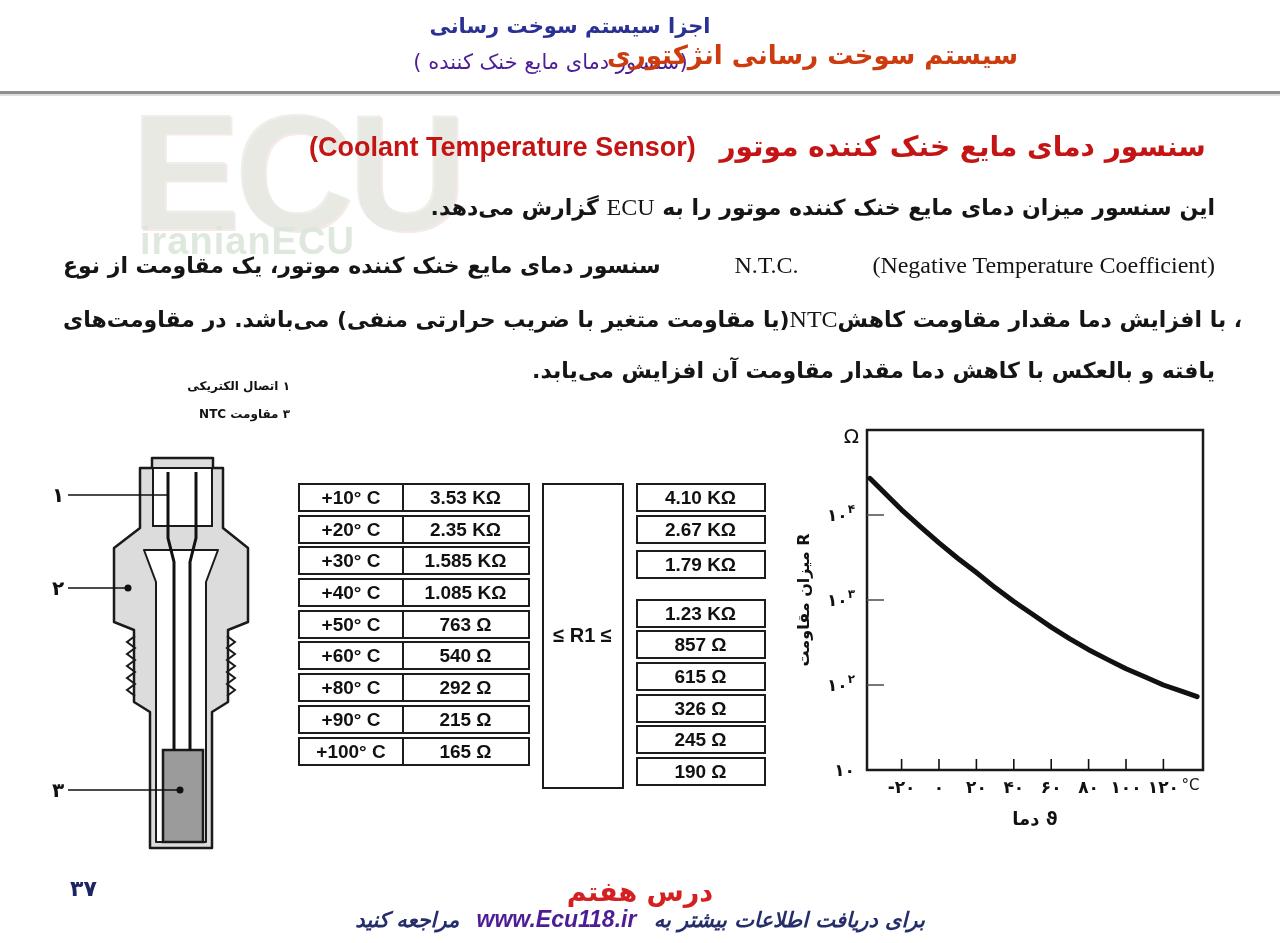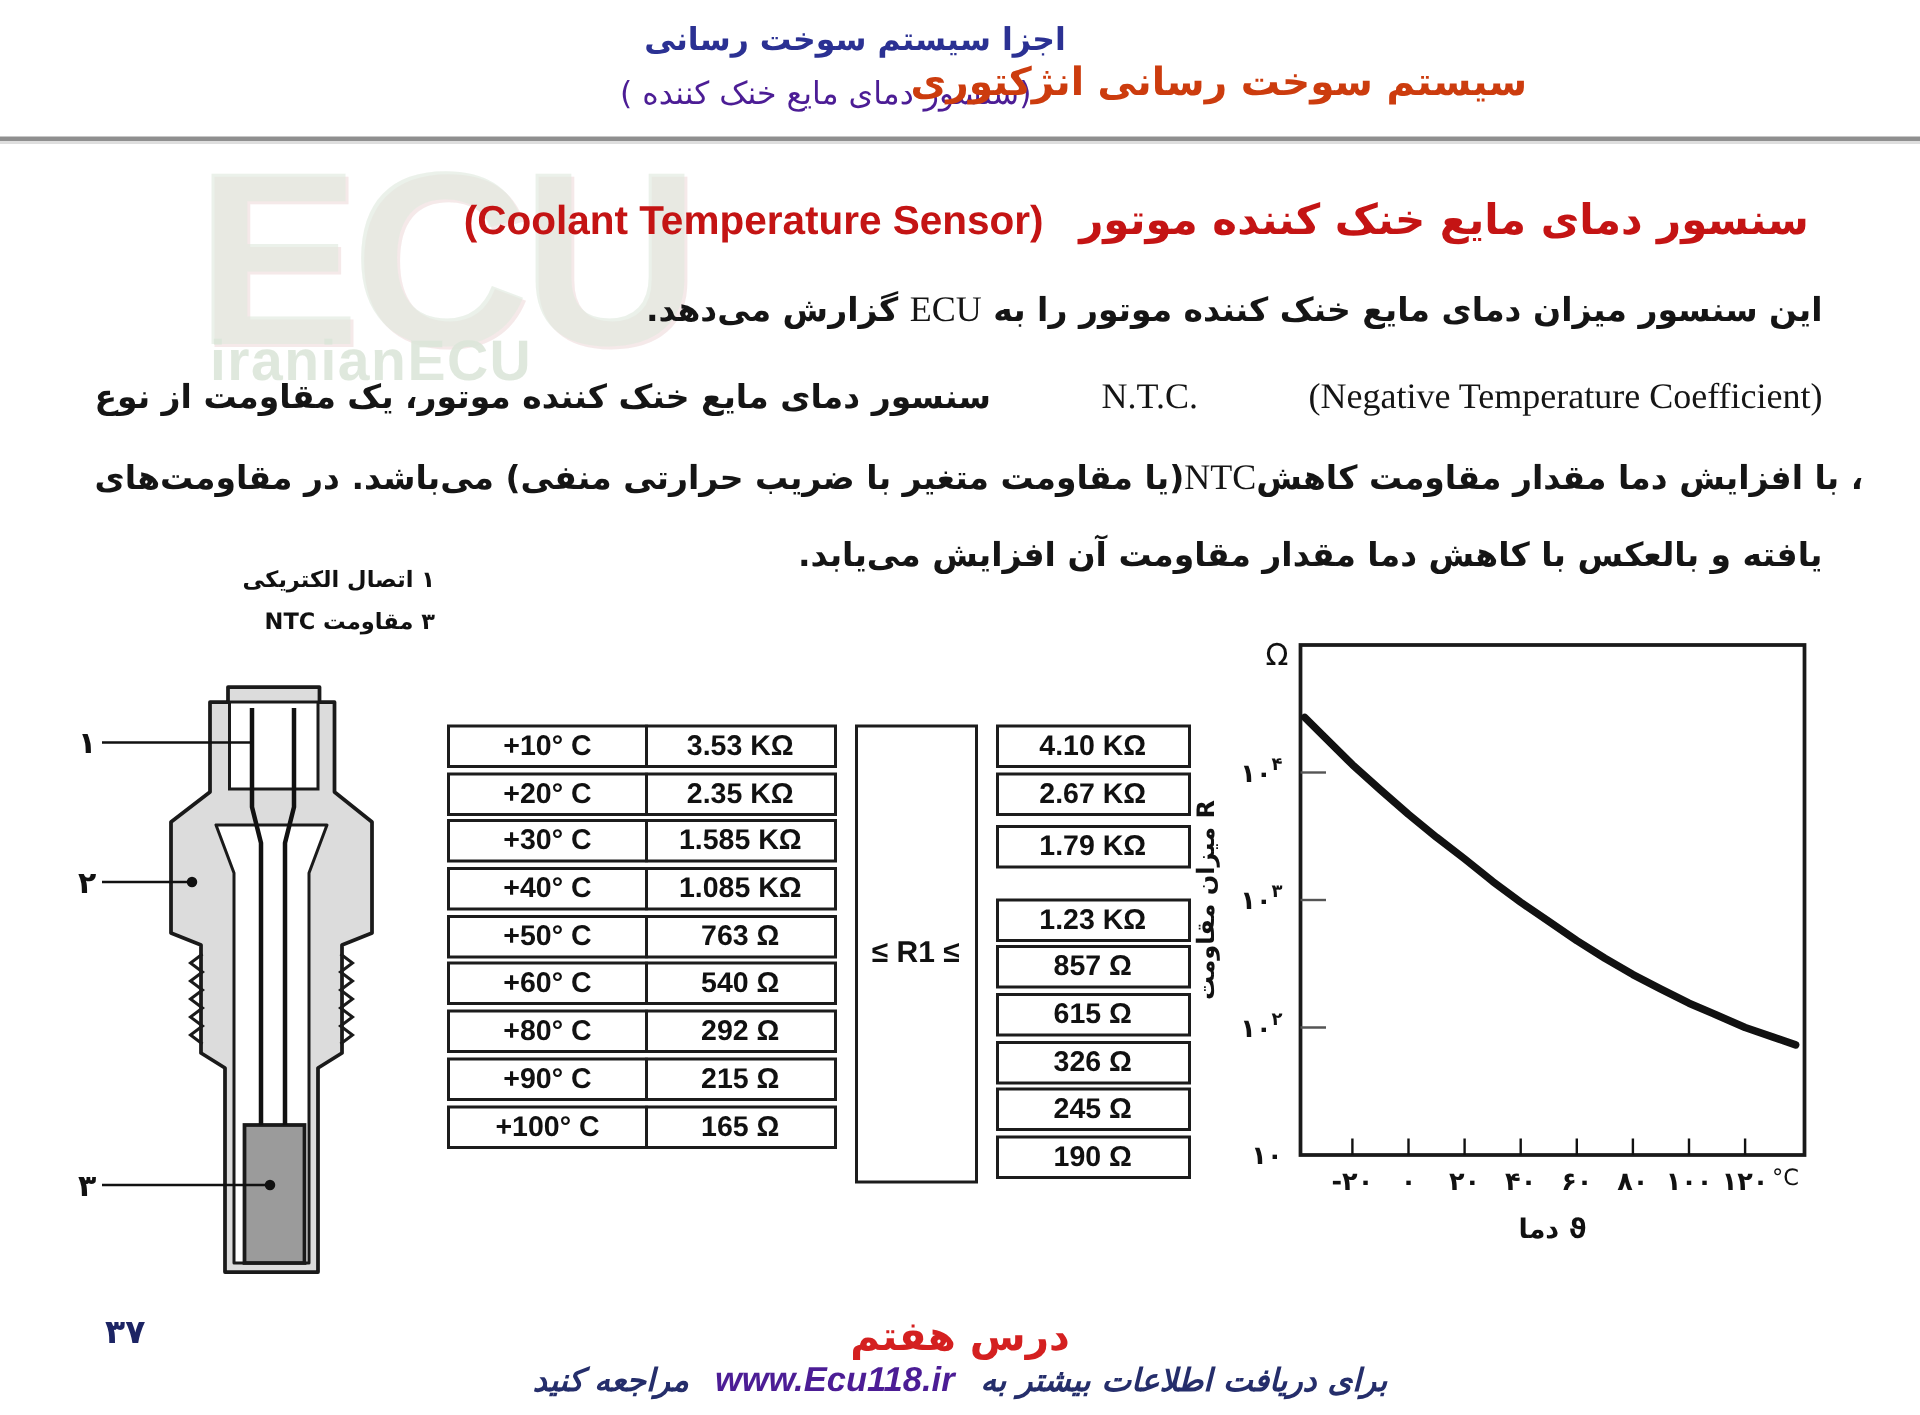--- a/index.html
+++ b/index.html
@@ -31,29 +31,29 @@
   .p1{position:absolute;left:300px;top:194px;width:915px;text-align:right;}
   .p2{position:absolute;left:63px;top:252px;width:1152px;display:flex;flex-direction:row-reverse;
       justify-content:space-between;align-items:baseline;}
   .p3{position:absolute;left:63px;top:306px;width:1152px;display:flex;flex-direction:row-reverse;
       justify-content:space-between;align-items:baseline;}
   .p4{position:absolute;left:300px;top:358px;width:915px;text-align:right;}
   .latin-serif{font-family:"Liberation Serif",serif;font-weight:normal;font-size:24px;direction:ltr;}
 
   
   .legend{position:absolute;left:95px;top:372px;width:195px;direction:rtl;text-align:right;
-          font-size:15px;font-weight:bold;color:#111;line-height:28px;}
+          font-size:12px;font-weight:bold;color:#111;line-height:28px;}
 
   
   .range-table{position:absolute;left:298px;top:483px;display:flex;align-items:stretch;
                font-family:"Liberation Sans",sans-serif;font-weight:bold;font-size:19px;color:#111;}
   .rt-cell{box-sizing:border-box;border:2.5px solid #1c1c1c;height:29px;line-height:25px;
            text-align:center;background:#fff;}
   .rt-row{display:flex;margin-bottom:2.7px;}
-  .rt-temp{width:134px;text-align:center;}
+  .rt-temp{width:106px;text-align:center;}
   .rt-min{width:128px;margin-left:-2.5px;}
   .rt-max{width:130px;}
   .r1-box{box-sizing:border-box;border:2.5px solid #1c1c1c;width:82px;margin:0 12px;
           display:flex;align-items:center;justify-content:center;font-size:20px;}
 
   
   .sensor-svg{position:absolute;left:40px;top:450px;}
   .chart-svg{position:absolute;left:795px;top:423px;}
 
   

